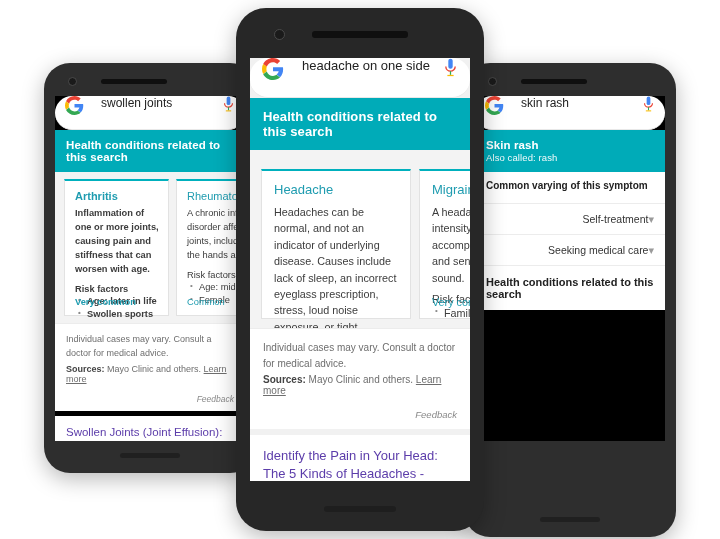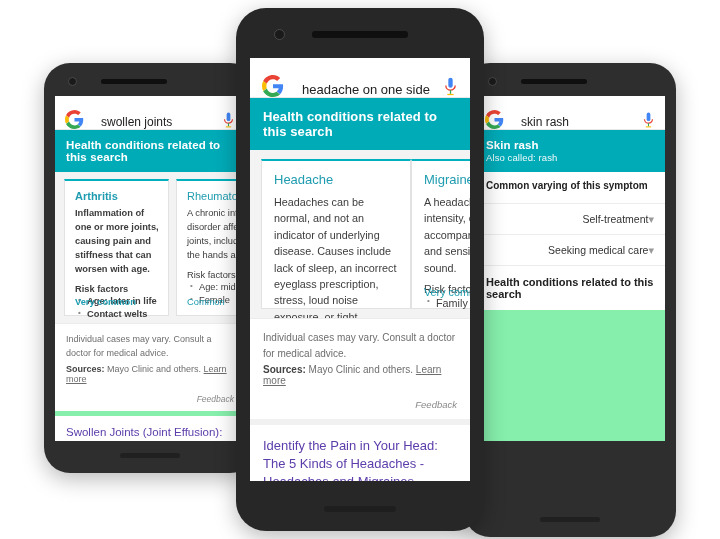--- a/index.html
+++ b/index.html
@@ -32,31 +32,32 @@
     background: #1a1a1a;
   }
   .bot-bar {
     background: #1c1c1c;
     border-radius: 3px;
     opacity: .75;
   }
 
   .screen {
     position: absolute;
-    background: #86efac;
+    background: #000000;
     overflow: hidden;
   }
 
   
   .searchbar {
     background: #fff;
-    display: flex; align-items: flex-end;
+    display: flex; align-items: flex-start;
     padding: 0 10px;
     height: 34px;
     border-bottom: 1px solid #e8e8e8;
+    border-radius: 18px;
   }
   .g-logo { width: 19px; height: 19px; flex: 0 0 19px; }
   .query {
     flex: 1 1 auto;
     font-size: 12px;
     color: #222;
     margin-left: 17px;
     white-space: nowrap; overflow: hidden;
   }
   .mic { width: 13px; height: 17px; flex: 0 0 13px; }
@@ -203,21 +204,21 @@
         <span>Health conditions related to this search</span>
       </div>
 
       <div class="carousel clip">
         <div class="cond-card" style="width:105px; height:137px;font-weight:bold;">
           <div class="cond-title">Arthritis</div>
           <div class="cond-desc">Inflammation of one or more joints, causing pain and stiffness that can worsen with age.</div>
           <div class="rf-label">Risk factors</div>
           <ul class="rf-list">
             <li>Age: later in life</li>
-            <li>Contact welts</li>
+            <li>Swollen sports</li>
           </ul>
           <div class="cond-freq">Very common</div>
         </div>
         <div class="cond-card" style="width:125px; height:137px;">
           <div class="cond-title">Rheumatoid arthritis</div>
           <div class="cond-desc">A chronic inflammatory disorder affecting many joints, including those in the hands and feet.</div>
           <div class="rf-label">Risk factors</div>
           <ul class="rf-list">
             <li>Age: middle age</li>
             <li>Female</li>
@@ -312,21 +313,21 @@
           <path d="M4.5 13.5a7.5 7.5 0 0 0 15 0" fill="none" stroke="#EA4335" stroke-width="2.2"></path>
           <rect x="11" y="21" width="2" height="6" fill="#34A853"></rect>
           <rect x="7" y="27" width="10" height="2" fill="#FBBC05"></rect>
         </svg>
       </div>
 
       <div class="teal-band" style="padding:11px 13px; font-size:13px;">
         <span>Health conditions related to this search</span>
       </div>
 
-      <div class="carousel clip" style="padding:9px 0 9px 11px; gap:0;">
+      <div class="carousel clip" style="padding:19px 0 9px 11px; gap:8px;">
         <div class="cond-card" style="width:150px; height:150px; padding:11px 11px 11px 12px;">
           <div class="cond-title" style="font-size:13px;margin-bottom:7px;">Headache</div>
           <div class="cond-desc" style="font-size:10.8px;line-height:1.52;">Headaches can be normal, and not an indicator of underlying disease. Causes include lack of sleep, an incorrect eyeglass prescription, stress, loud noise exposure, or tight headwear.</div>
         </div>
         <div class="cond-card" style="width:150px; height:150px; padding:11px 11px 11px 12px;">
           <div class="cond-title" style="font-size:13px;margin-bottom:7px;">Migraine</div>
           <div class="cond-desc" style="font-size:10.8px;line-height:1.52;">A headache of varying intensity, often accompanied by nausea and sensitivity to light and sound.</div>
           <div class="rf-label" style="font-size:10.8px;">Risk factors</div>
           <ul class="rf-list">
             <li style="font-size:10.8px;">Family history</li>

